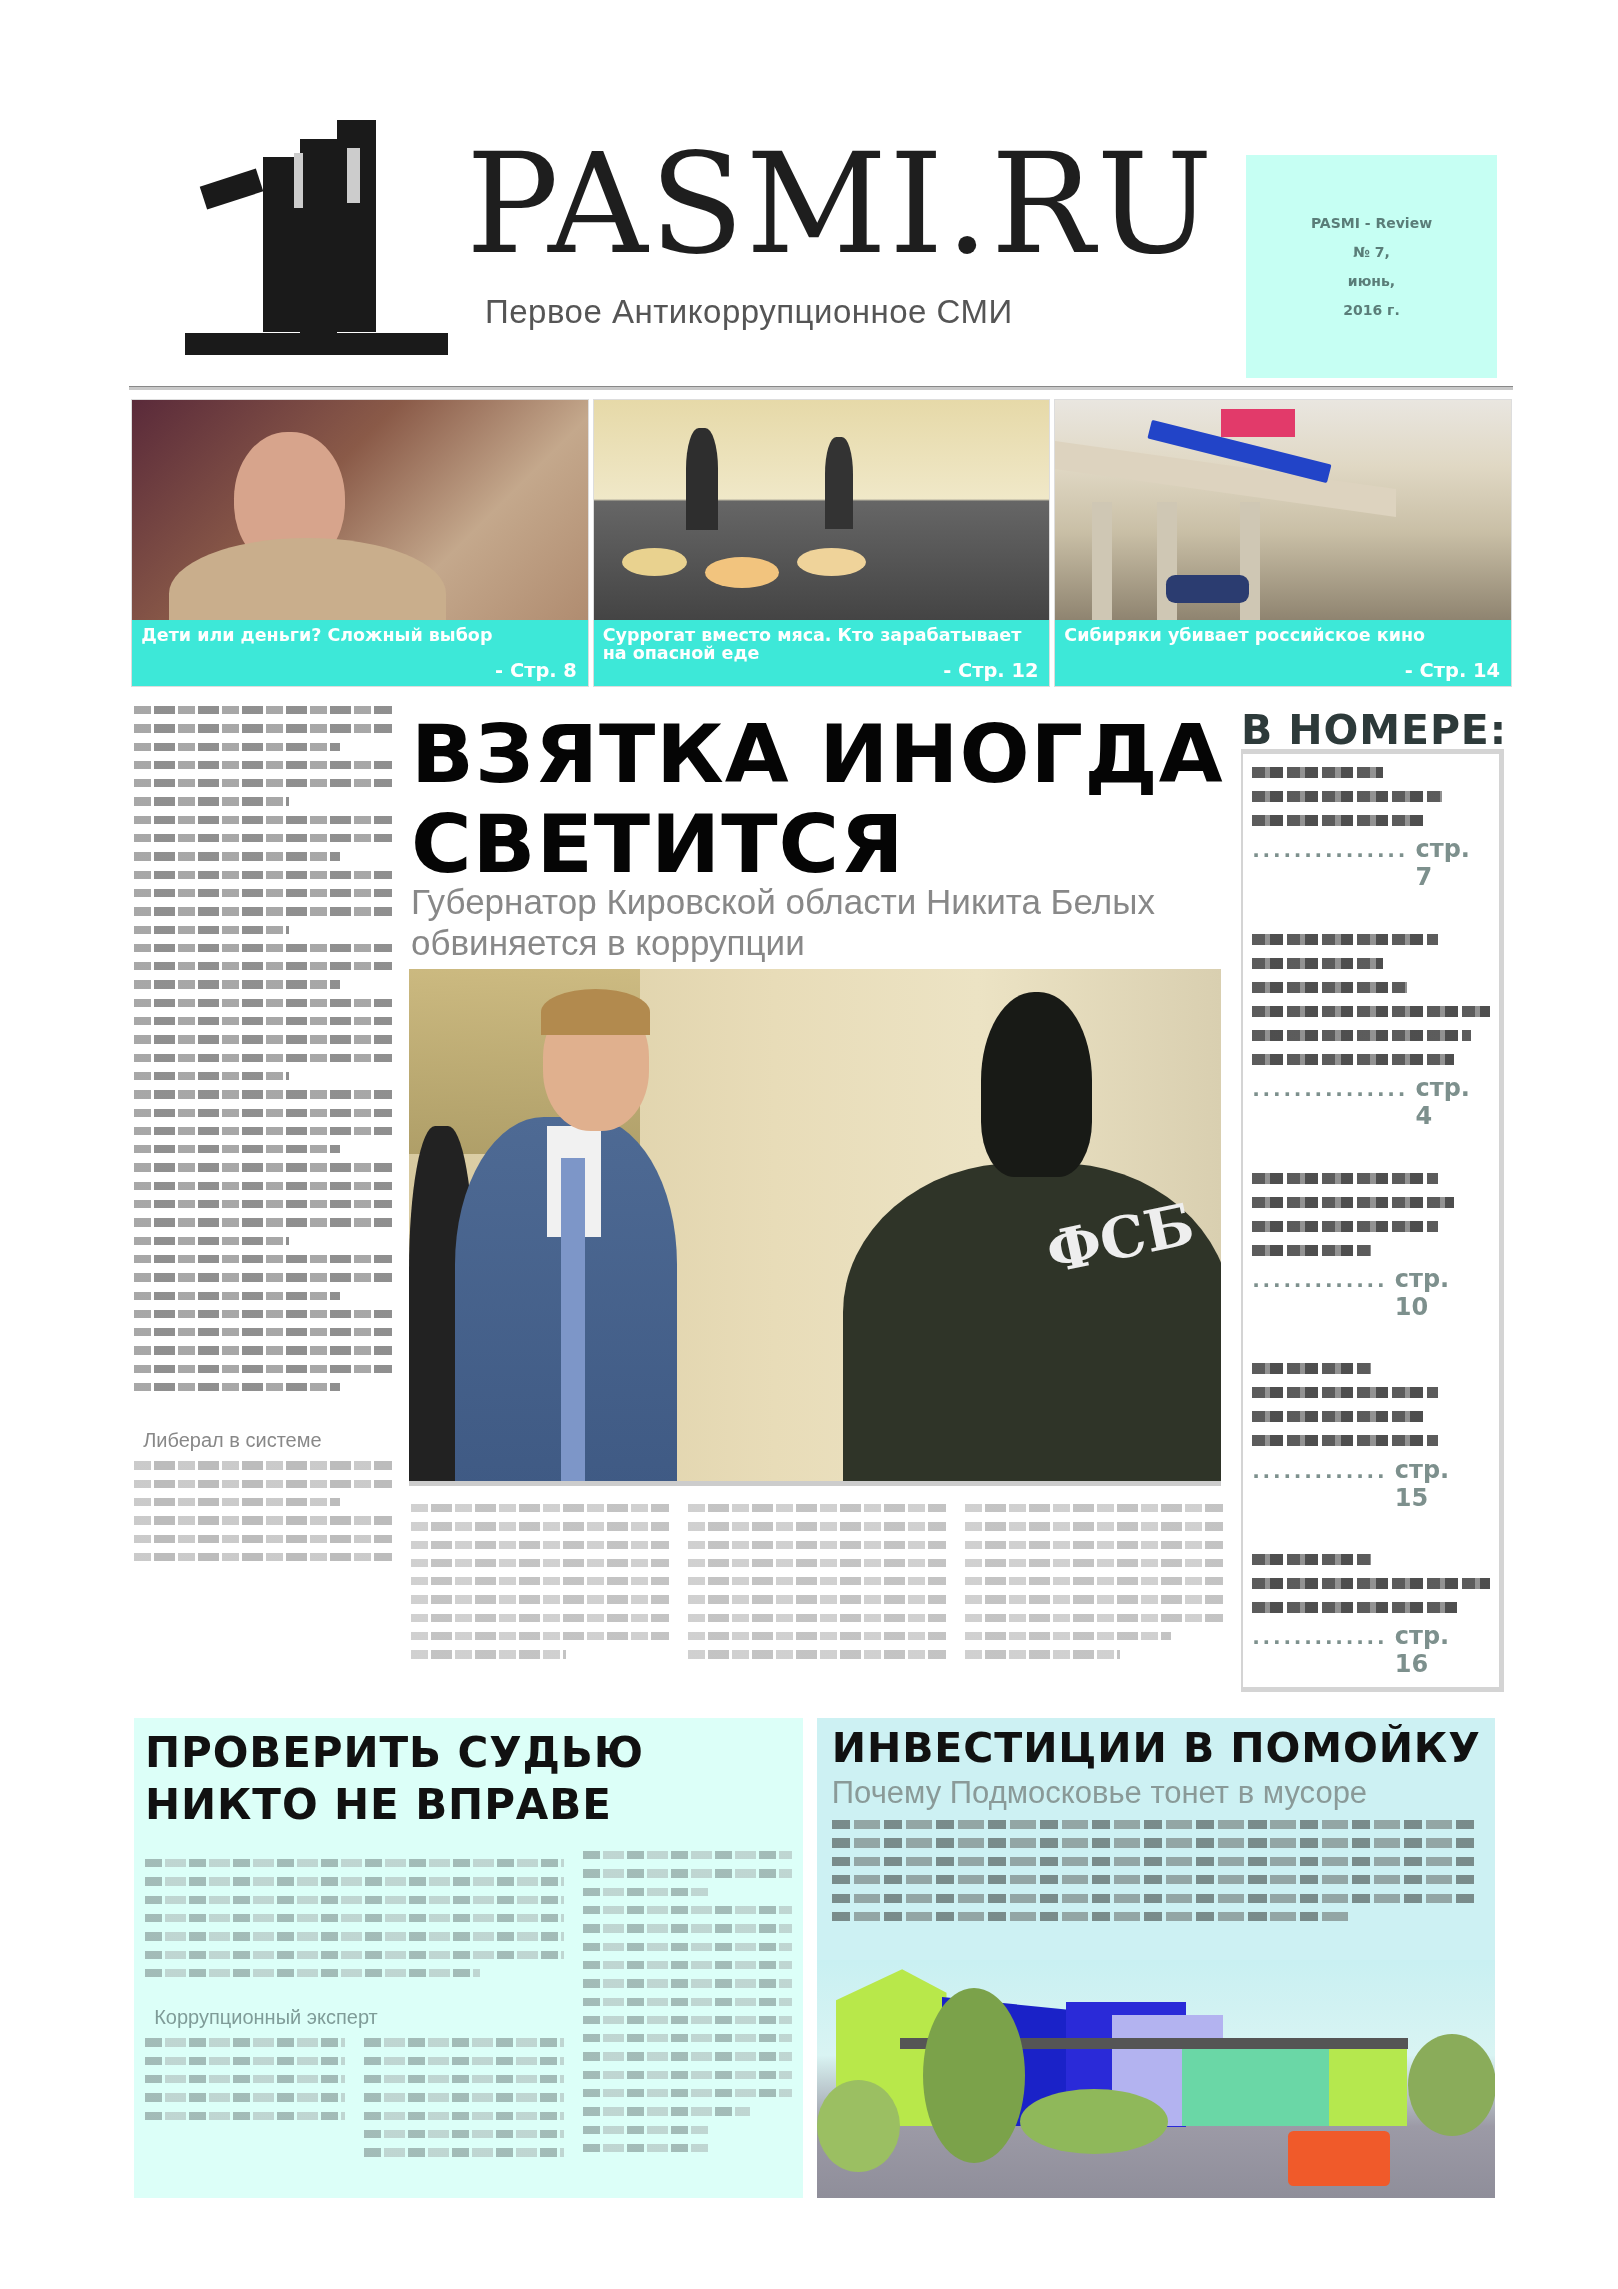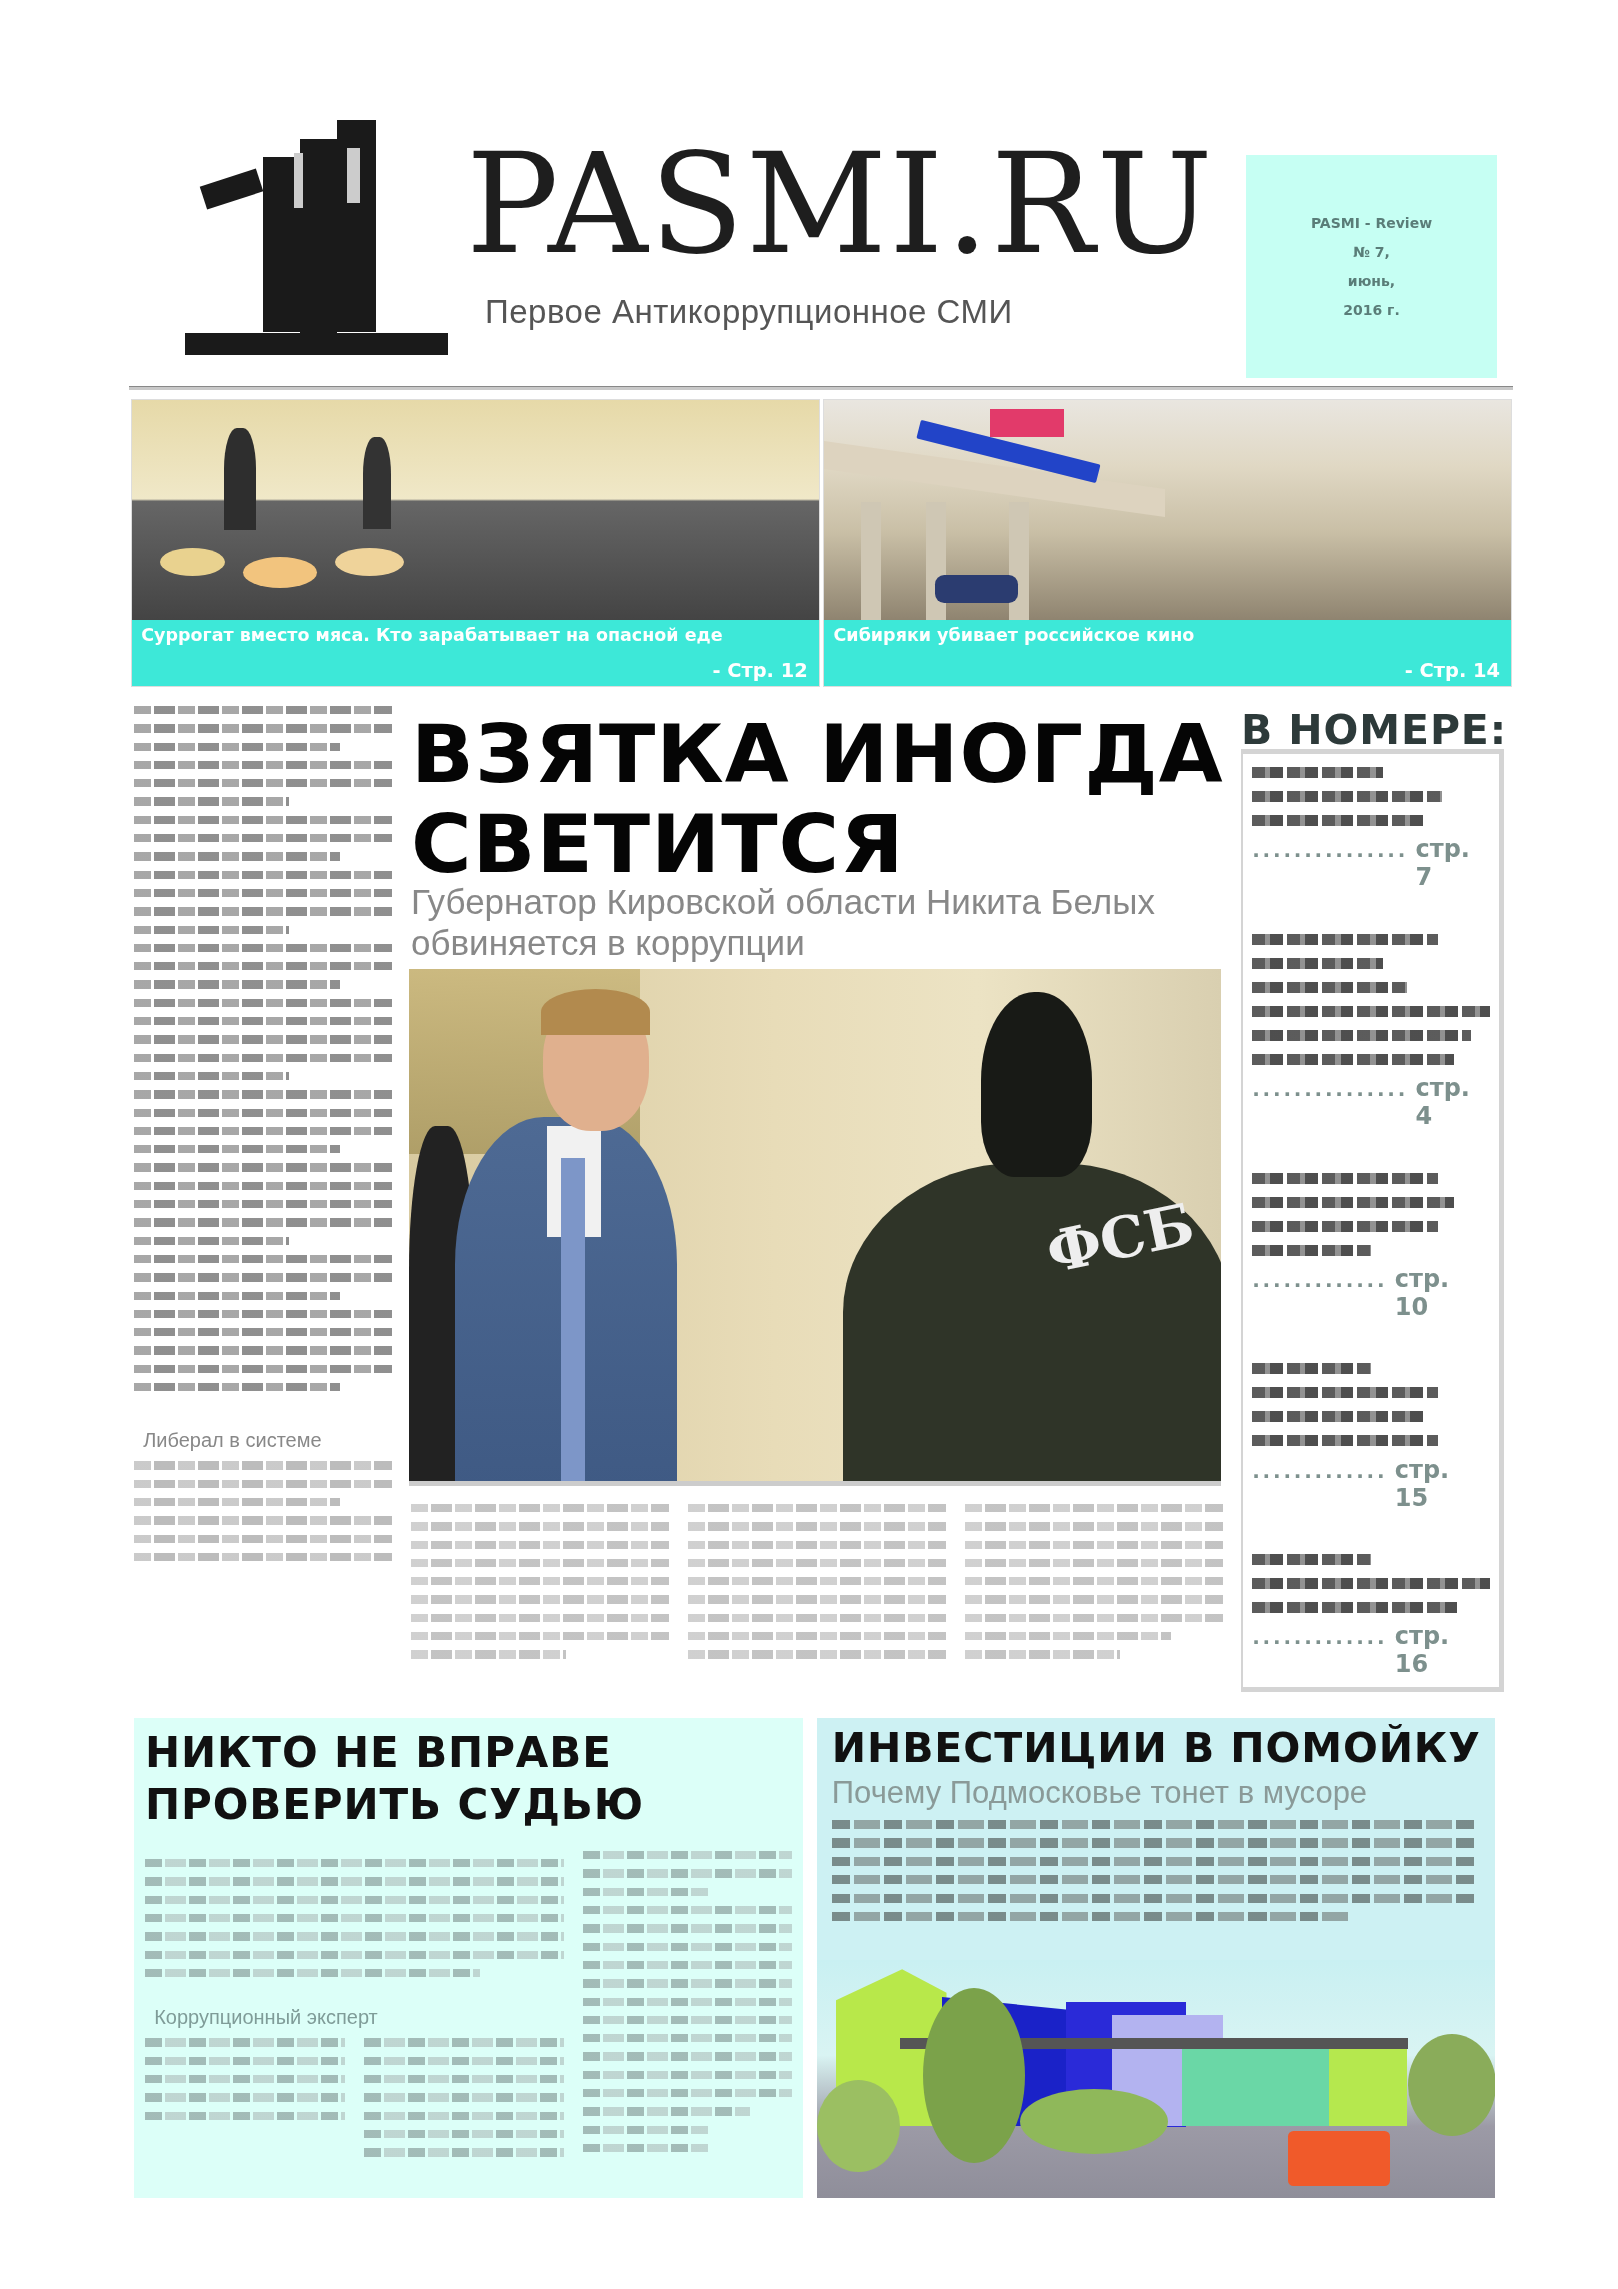--- a/index.html
+++ b/index.html
@@ -110,20 +110,30 @@
   <span>PASMI - Review</span>
   <span>№ 7,</span>
   <span>июнь,</span>
   <span>2016 г.</span>
 </div>
 
 <div class="masthead-rule"></div>
 
 <div class="strip">
   <div class="strip-card">
+    <div class="strip-photo photo-2">
+      <div class="fig" style="left:102px;top:32px;width:111px;height:138px;background:#d7a48c;border-radius:48%;"></div>
+      <div class="fig" style="left:37px;top:138px;width:277px;height:111px;background:#c9ae8c;"></div>
+    </div>
+    <div class="strip-caption">
+      <span>Дети или деньги? Сложный выбор</span>
+      <span class="page">- Стр. 8</span>
+    </div>
+  </div>
+  <div class="strip-card">
     <div class="strip-photo photo-3">
       <div class="fig" style="left:92px;top:28px;width:32px;height:102px;background:#2e2e2e;border-radius:40% 40% 0 0;"></div>
       <div class="fig" style="left:231px;top:37px;width:28px;height:92px;background:#333;border-radius:40% 40% 0 0;"></div>
       <div class="fig" style="left:28px;top:148px;width:65px;height:28px;background:#e9d28f;border-radius:50%;"></div>
       <div class="fig" style="left:111px;top:157px;width:74px;height:31px;background:#f2c47e;border-radius:50%;"></div>
       <div class="fig" style="left:203px;top:148px;width:69px;height:28px;background:#efd39a;border-radius:50%;"></div>
     </div>
     <div class="strip-caption">
       <span>Суррогат вместо мяса. Кто зарабатывает на опасной еде</span>
       <span class="page">- Стр. 12</span>
@@ -312,22 +322,22 @@
     </div>
     <div class="sb-page">
         <span class="sb-dots">.............</span>
         <span>стр. 16</span>
       </div>
   </div>
 </div>
 
 <div class="bottom-left">
   <div class="bl-head">
+    <div>ПРОВЕРИТЬ СУДЬЮ</div>
     <div>НИКТО НЕ ВПРАВЕ</div>
-    <div>ПРОВЕРИТЬ СУДЬЮ</div>
   </div>
   <div class="bl-body">
     <div class="c1">
       <div class="text-lines">
         <div class="tl"></div>
           <div class="tl"></div>
           <div class="tl"></div>
           <div class="tl"></div>
         <div class="tl"></div>
           <div class="tl"></div>

